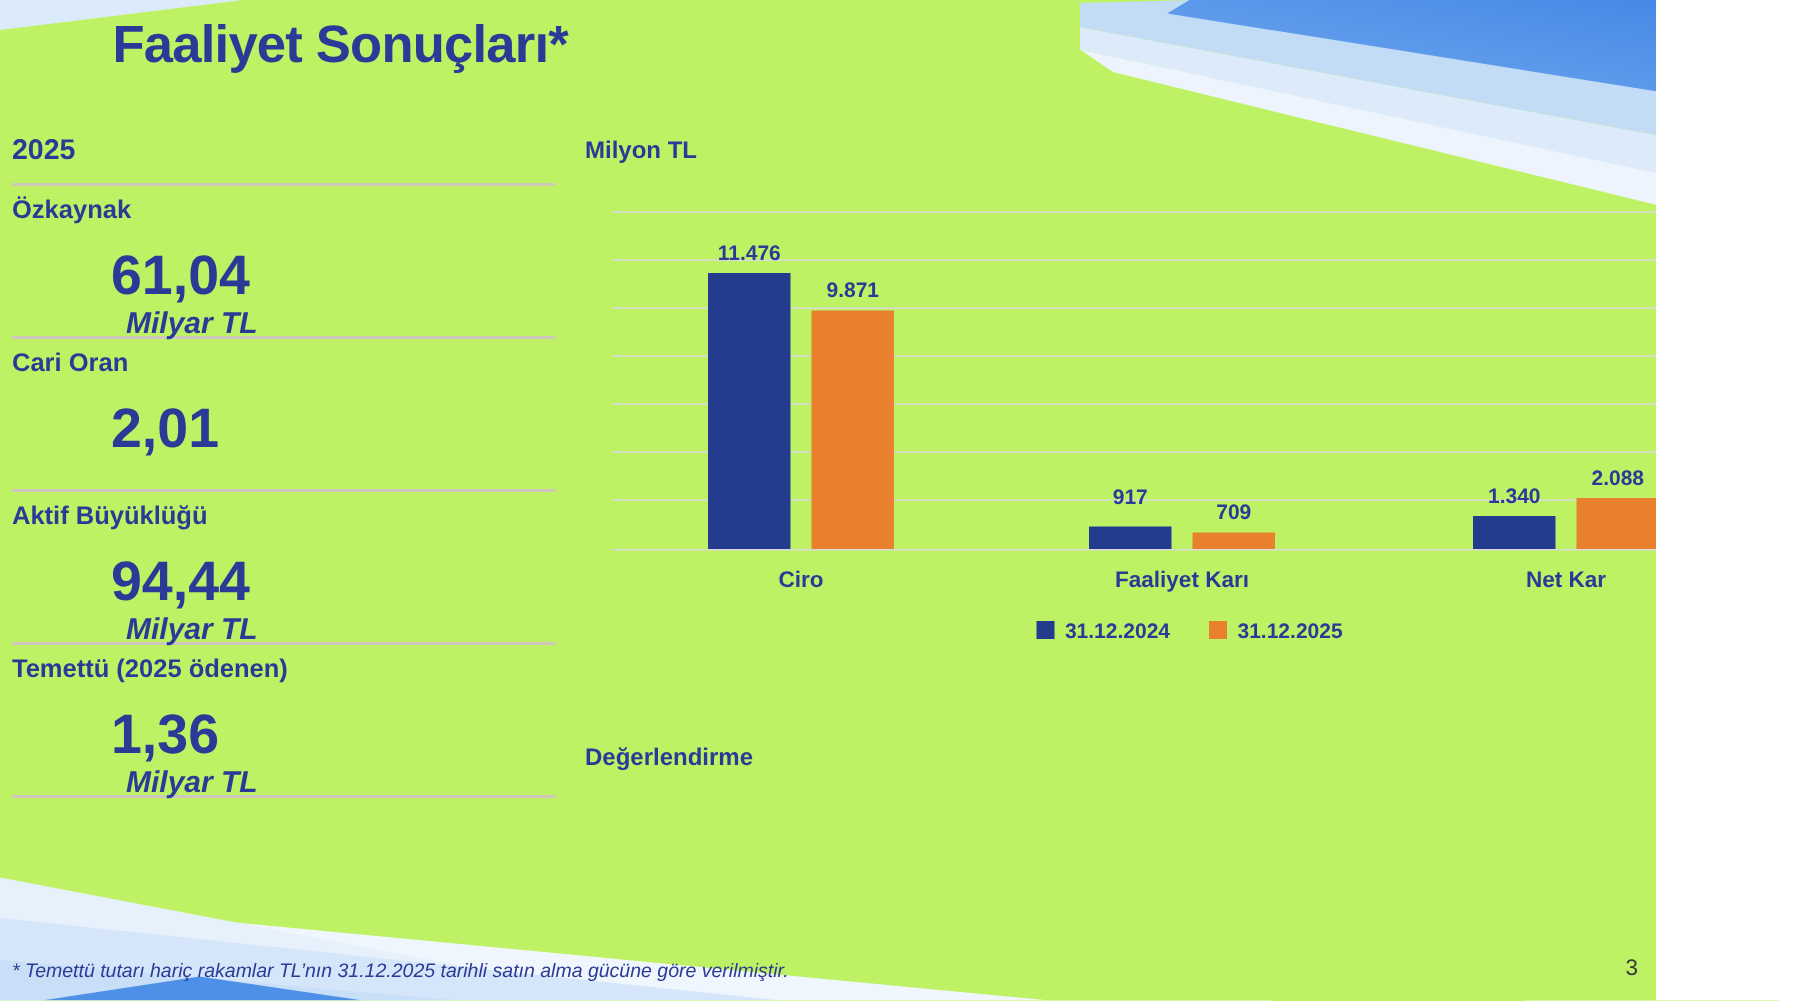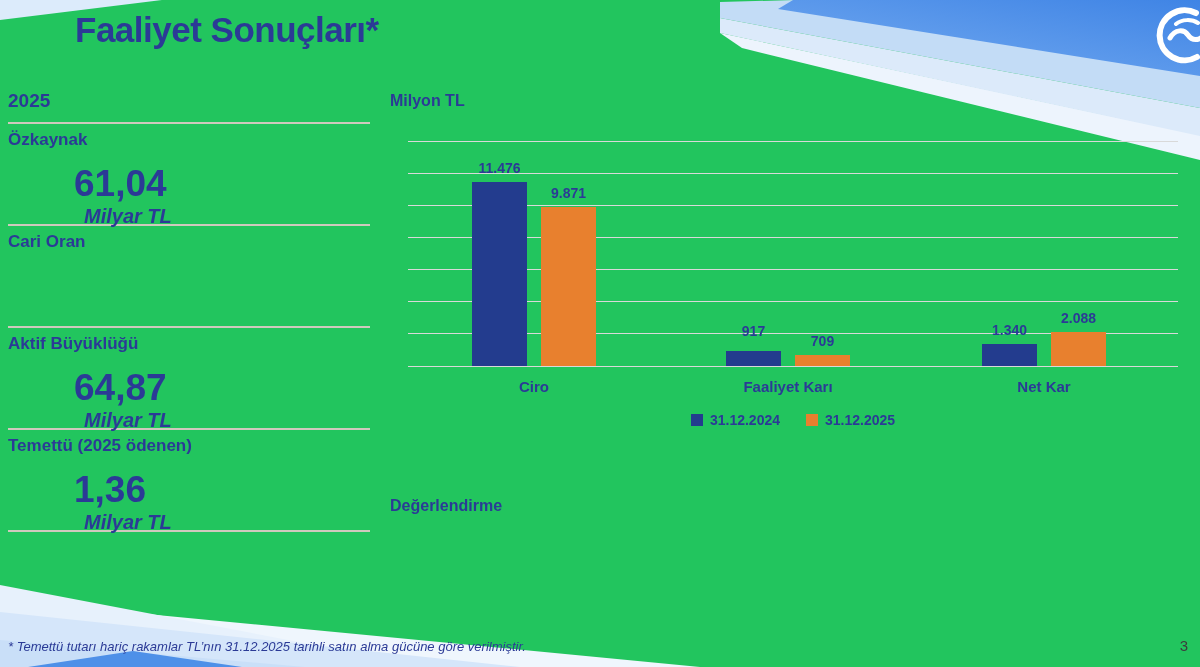--- a/index.html
+++ b/index.html
@@ -1,18 +1,18 @@
 <!DOCTYPE html>
 <html><head>
 <meta charset="utf-8">
 <style>
   * { margin:0; padding:0; box-sizing:border-box; }
   html,body { width:1200px; height:667px; }
   body { font-family:"Liberation Sans","DejaVu Sans",sans-serif; background:#ffffff; overflow:hidden; }
-  .slide { position:relative; width:1200px; height:667px; background:#22c55e; overflow:hidden; }
+  .slide { position:relative; width:1104px; height:667px; background:#bef264; overflow:hidden; }
   .decor { position:absolute; inset:0; width:1200px; height:667px; pointer-events:none; z-index:0; }
   .content { position:absolute; inset:0; z-index:1; }
 
   .title { position:absolute; left:75px; top:10px; font-size:35px; font-weight:bold; color:#2b3a96; letter-spacing:-0.5px; }
 
   
   .metrics { position:absolute; left:8px; top:90px; width:362px; }
   .year-header { font-size:19px; font-weight:bold; color:#2b3a96; padding-bottom:10px; border-bottom:2px solid #cfc9bd; }
   .metric-block { border-bottom:2px solid #cfc9bd; padding:6px 0 0 0; height:102px; }
   .metric-label { font-size:17px; font-weight:bold; color:#2b3a96; }
@@ -84,25 +84,28 @@
       <div id="metric-list">
           <div class="metric-block">
             <div class="metric-label">Özkaynak</div>
             <div class="metric-value-row">
               <span class="metric-value">61,04</span>
               <span class="metric-unit">Milyar TL</span>
             </div>
           </div>
           <div class="metric-block">
             <div class="metric-label">Cari Oran</div>
+            <div class="metric-value-row">
+              <span class="metric-value">2,01</span>
+            </div>
           </div>
           <div class="metric-block">
             <div class="metric-label">Aktif Büyüklüğü</div>
             <div class="metric-value-row">
-              <span class="metric-value">64,87</span>
+              <span class="metric-value">94,44</span>
               <span class="metric-unit">Milyar TL</span>
             </div>
           </div>
           <div class="metric-block">
             <div class="metric-label">Temettü (2025 ödenen)</div>
             <div class="metric-value-row">
               <span class="metric-value">1,36</span>
               <span class="metric-unit">Milyar TL</span>
             </div>
           </div>

